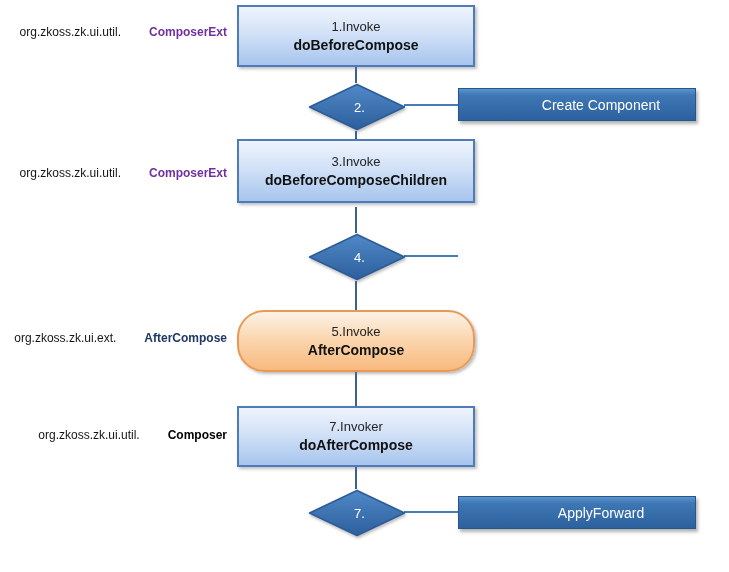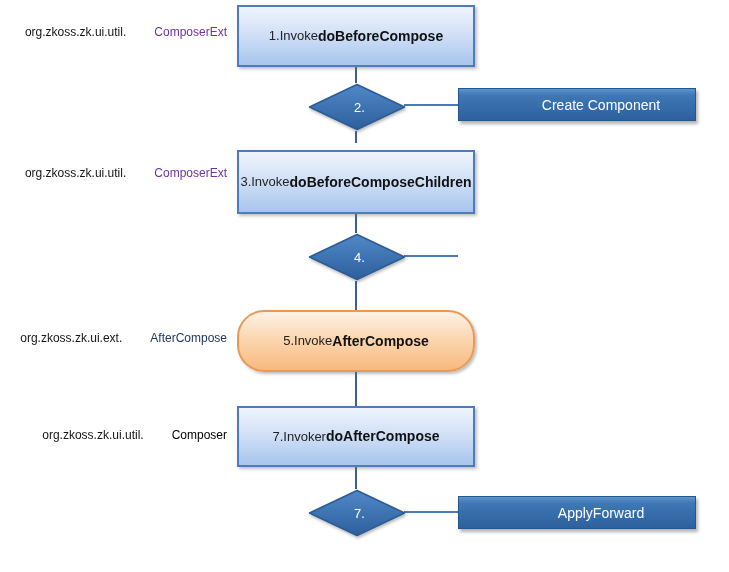--- a/index.html
+++ b/index.html
@@ -5,31 +5,31 @@
   html,body{margin:0;padding:0;background:#fff;}
   .canvas{
     position:relative;width:729px;height:572px;background:#ffffff;
     font-family:"Liberation Sans", sans-serif;overflow:hidden;
   }
   
   .iface-label{
     position:absolute;left:0;width:227px;text-align:right;
     font-size:12px;color:#151515;white-space:nowrap;line-height:14px;
   }
-  .iface-label .hl{font-weight:normal;padding-left:28px;}
+  .iface-label .hl{font-weight:bold;padding-left:28px;}
   .hl-purple{color:#7030a0;}
   .hl-navy{color:#1f3864;}
   .hl-black{color:#000000;}
   .hl-green{color:#00a13a;}
 
   
   .pbox{
     position:absolute;left:237px;width:238px;box-sizing:border-box;
     border:2px solid #4e7cbb;
-    display:flex;justify-content:center;align-items:center;
+    display:flex;flex-direction:column;justify-content:center;align-items:center;
     box-shadow:2px 2px 3px rgba(110,110,110,.45);
   }
   .pbox.light{background:linear-gradient(180deg,#eff4fd 0%,#d2e1f7 45%,#a7c5ed 100%);}
   .pbox.orange{border-color:#e89a55;background:linear-gradient(180deg,#fdf2e7 0%,#fbd7b1 45%,#f8b97e 100%);border-radius:27px;}
   .pline1{font-size:13px;color:#232323;line-height:18px;}
   .pline2{font-size:14px;font-weight:bold;color:#111;line-height:19px;}
 
   
   .sbox{
     position:absolute;left:458px;width:238px;height:33px;box-sizing:border-box;
@@ -72,21 +72,21 @@
   <div class="vline" style="top:467px;height:22px"></div>
 
   <div class="hline" style="top:104px;left:404px;width:54px"></div>
   <div class="hline" style="top:255px;left:404px;width:54px"></div>
   <div class="hline" style="top:511px;left:404px;width:54px"></div>
 
   <div class="pbox light" style="top:5px;height:62px">
     <div class="pline1">1.Invoke</div>
     <div class="pline2">doBeforeCompose</div>
   </div>
-  <div class="pbox light" style="top:150px;height:64px">
+  <div class="pbox light" style="top:139px;height:64px">
     <div class="pline1">3.Invoke</div>
     <div class="pline2">doBeforeComposeChildren</div>
   </div>
   <div class="pbox orange" style="top:310px;height:62px">
     <div class="pline1">5.Invoke</div>
     <div class="pline2">AfterCompose</div>
   </div>
   <div class="pbox light" style="top:406px;height:61px">
     <div class="pline1">7.Invoker</div>
     <div class="pline2">doAfterCompose</div>

